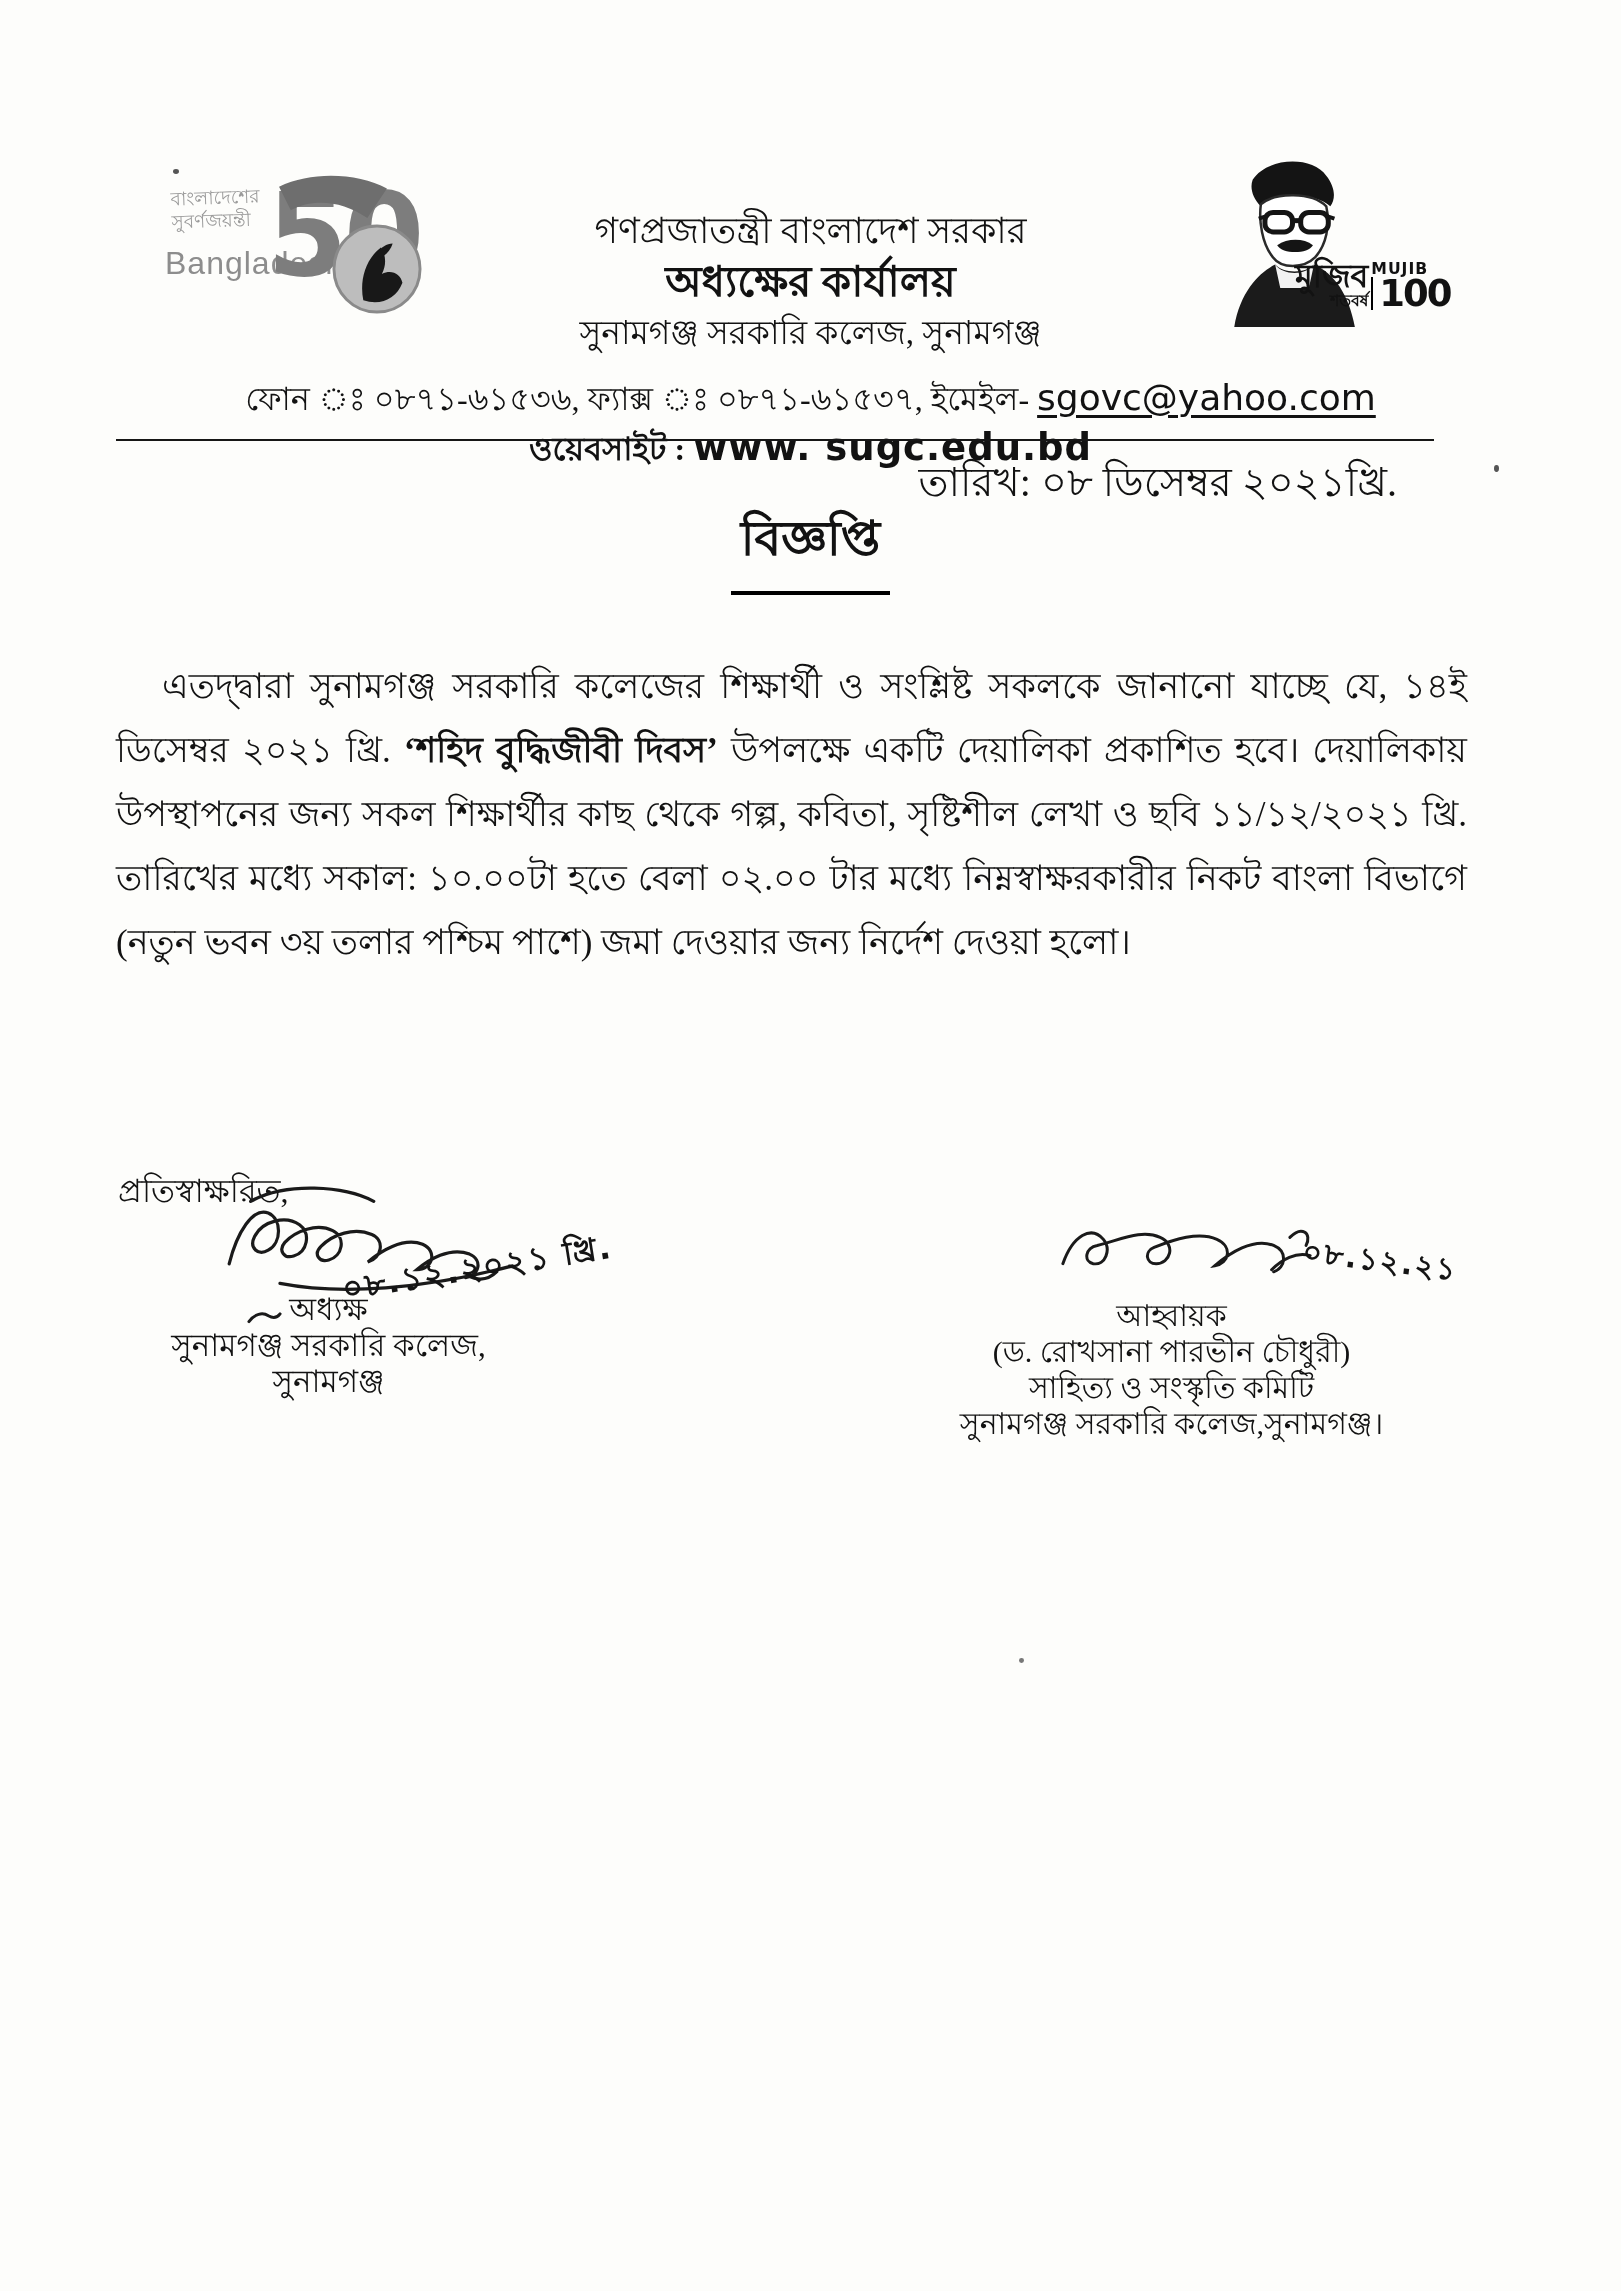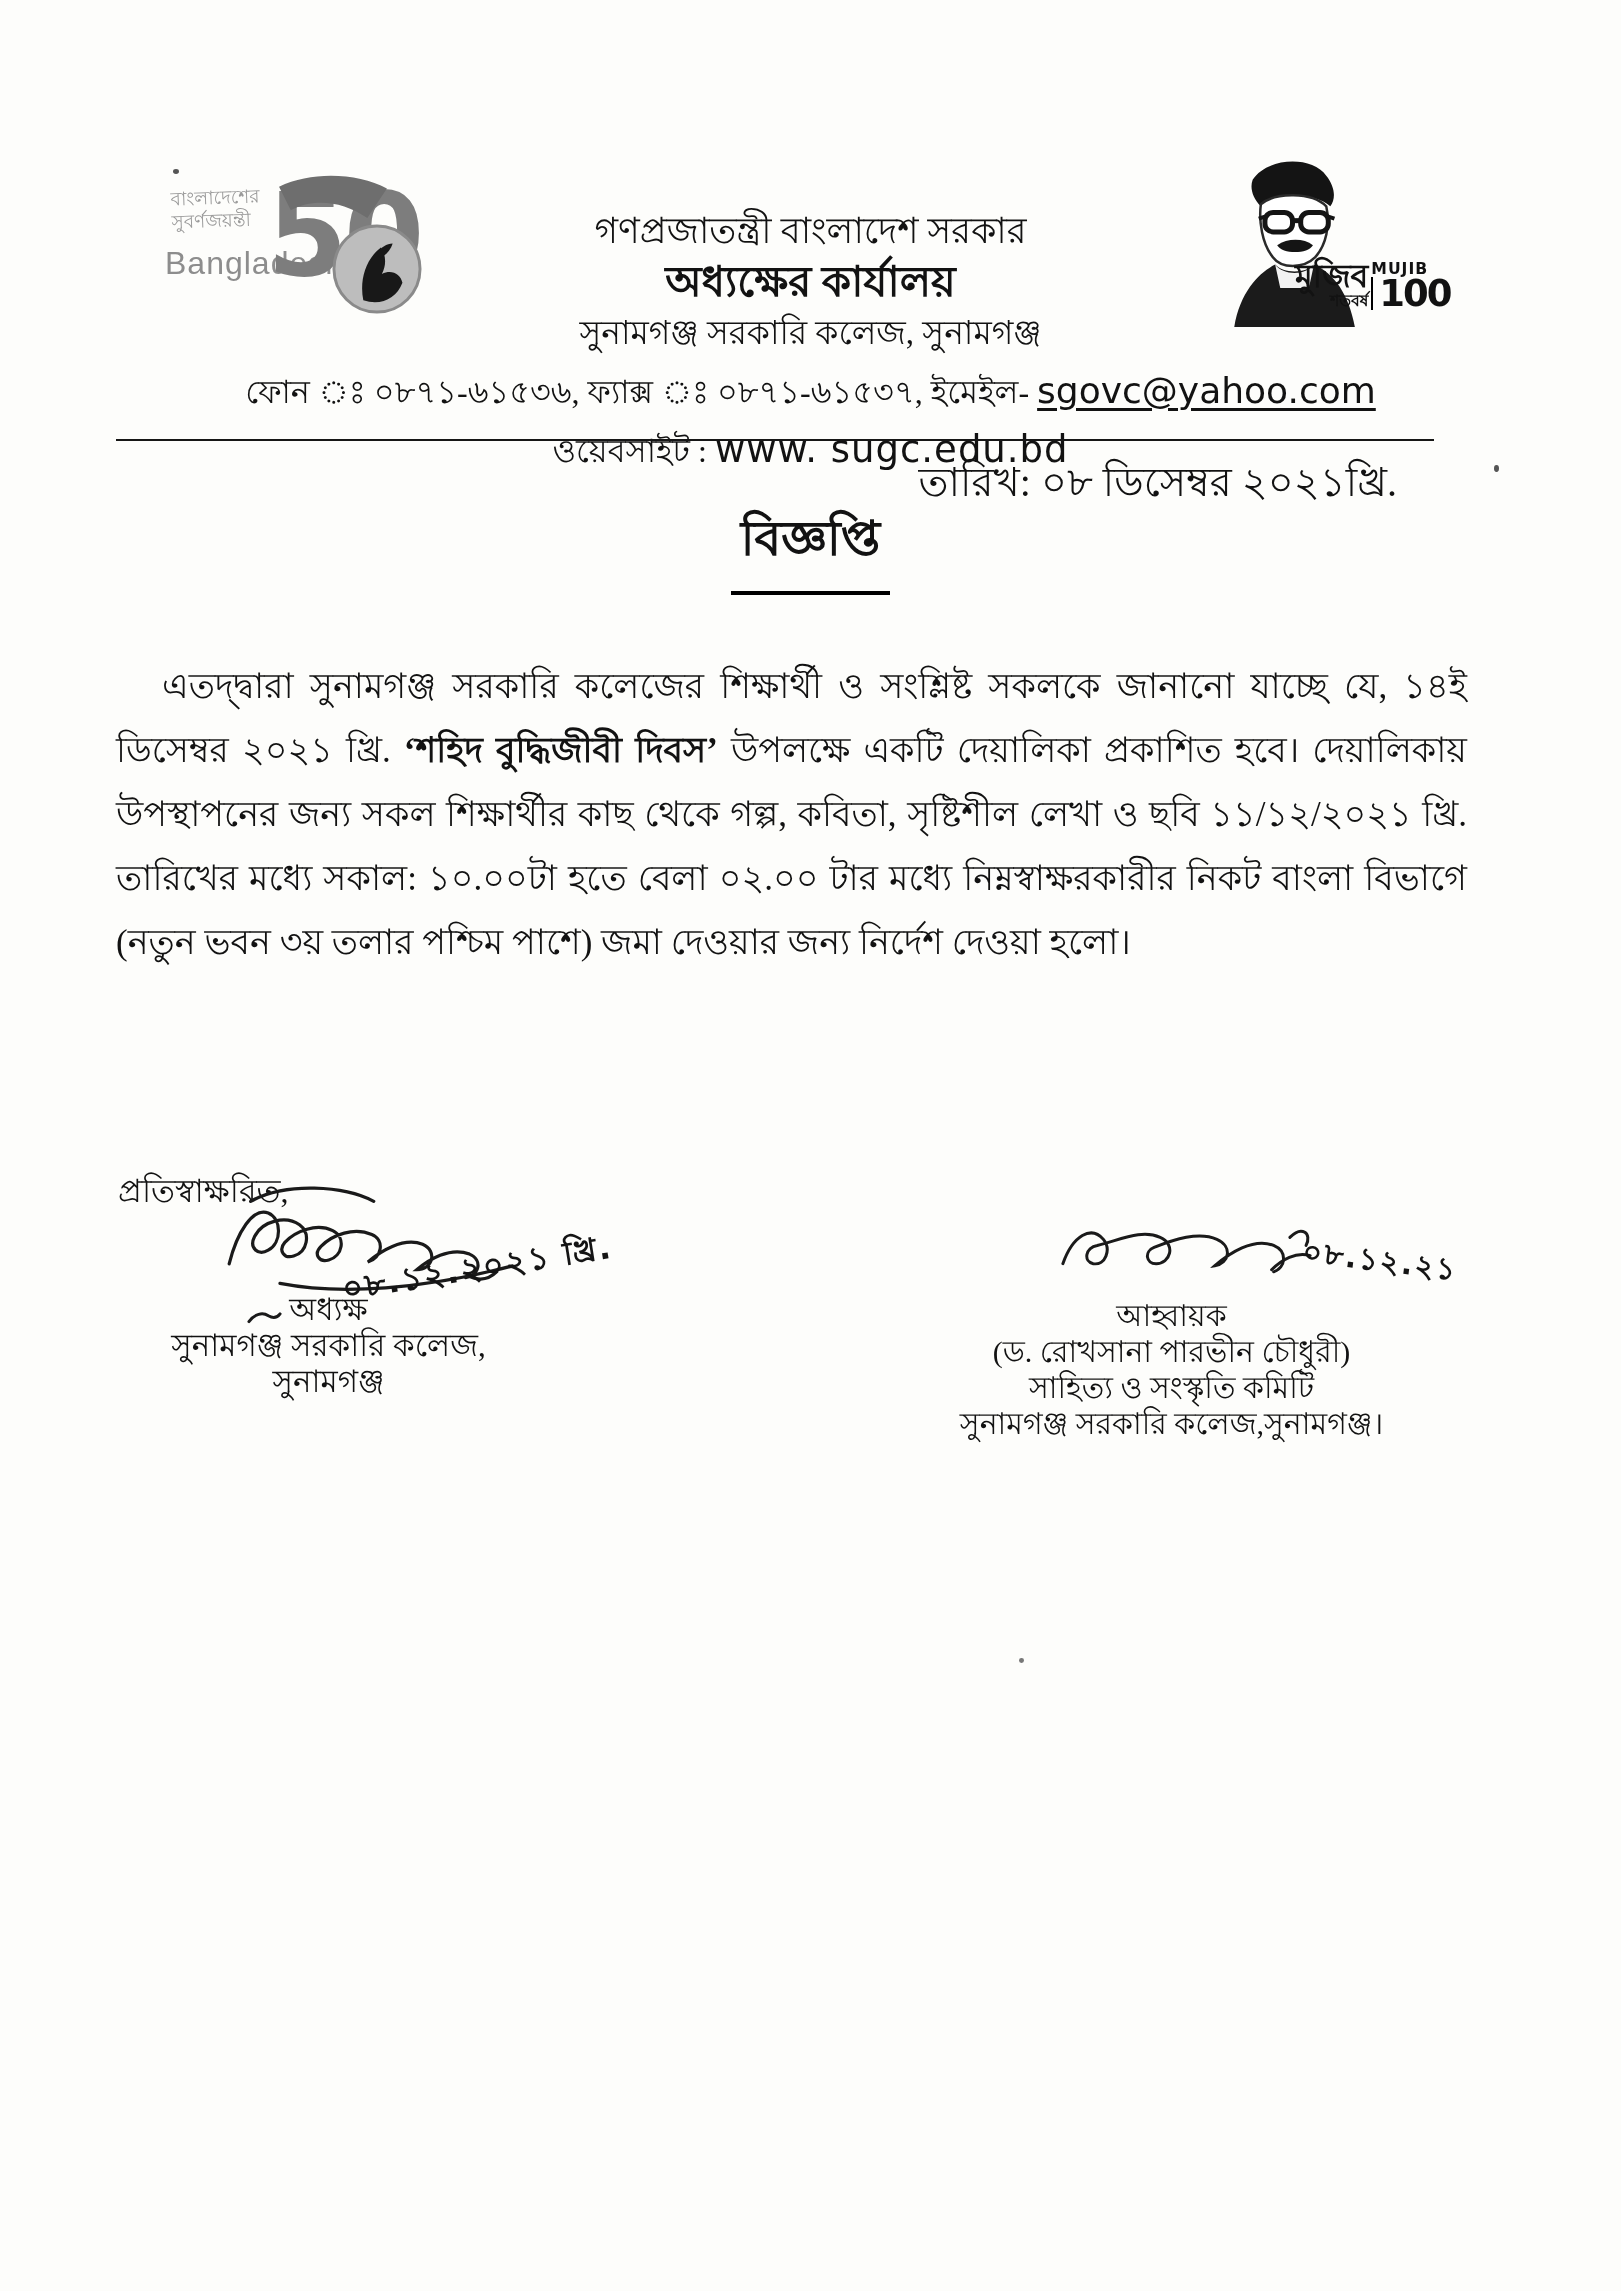--- a/index.html
+++ b/index.html
@@ -19,23 +19,23 @@
   .b50-name { position:absolute; left:55px; top:80px; color:#8d8d8d; font-size:32px; letter-spacing:1px; font-family:"Liberation Sans", sans-serif; }
   .b50-emblem { position:absolute; left:157px; top:7.8px; width:149px; height:155px; }
   .b50-num { position:absolute; left:0; top:-5.9px; font-family:"DejaVu Sans", sans-serif; font-weight:bold; font-size:116px; color:#7d7d7d; letter-spacing:-3.9px; }
   .b50-flag { position:absolute; left:5.9px; top:-3.9px; width:118px; height:51px; }
   .b50-circle { position:absolute; left:65px; top:51px; width:90px; height:90px; }
 
   .header-center { position:absolute; left:0; right:0; top:208px; text-align:center; }
   .govt-line    { font-size:36px; line-height:47px; }
   .office-line  { font-size:42px; line-height:55px; font-weight:bold; }
   .college-line { font-size:33px; line-height:47px; }
-  .contact-line { font-size:32px; line-height:68px; }
+  .contact-line { font-size:32px; line-height:49px;margin-top:16px; }
   .email        { font-family:"DejaVu Sans", sans-serif; font-size:36px; text-decoration:underline; text-decoration-thickness:2.9px; text-underline-offset:4.9px; }
-  .website-line { font-size:32px; line-height:47px; }
+  .website-line { font-size:32px; line-height:47px;font-weight:bold; }
   .website      { font-family:"DejaVu Sans", sans-serif; font-size:37px; letter-spacing:1px; }
 
   .logo-right { position:absolute; left:1204px; top:145px; width:245px; height:191px; }
   .mujib-portrait { position:absolute; left:3.9px; top:0; width:167px; height:184px; }
   .mujib-text { position:absolute; left:91px; top:116px; display:flex; align-items:flex-end; }
   .mujib-bn  { font-size:32px; font-weight:bold; line-height:31px; font-family:"Liberation Serif", serif; }
   .mujib-sub { font-size:15.7px; line-height:17.6px; text-align:right; font-weight:bold; }
   .mt-right  { margin-left:2.9px; }
   .mujib-en  { font-family:"DejaVu Sans", sans-serif; font-weight:bold; font-size:15.7px; line-height:15.7px; letter-spacing:1px; }
   .mujib-100 { font-family:"DejaVu Sans", sans-serif; font-weight:bold; font-size:37px; line-height:33px; border-left:2.9px solid #000; padding-left:6px; letter-spacing:-2px; }

